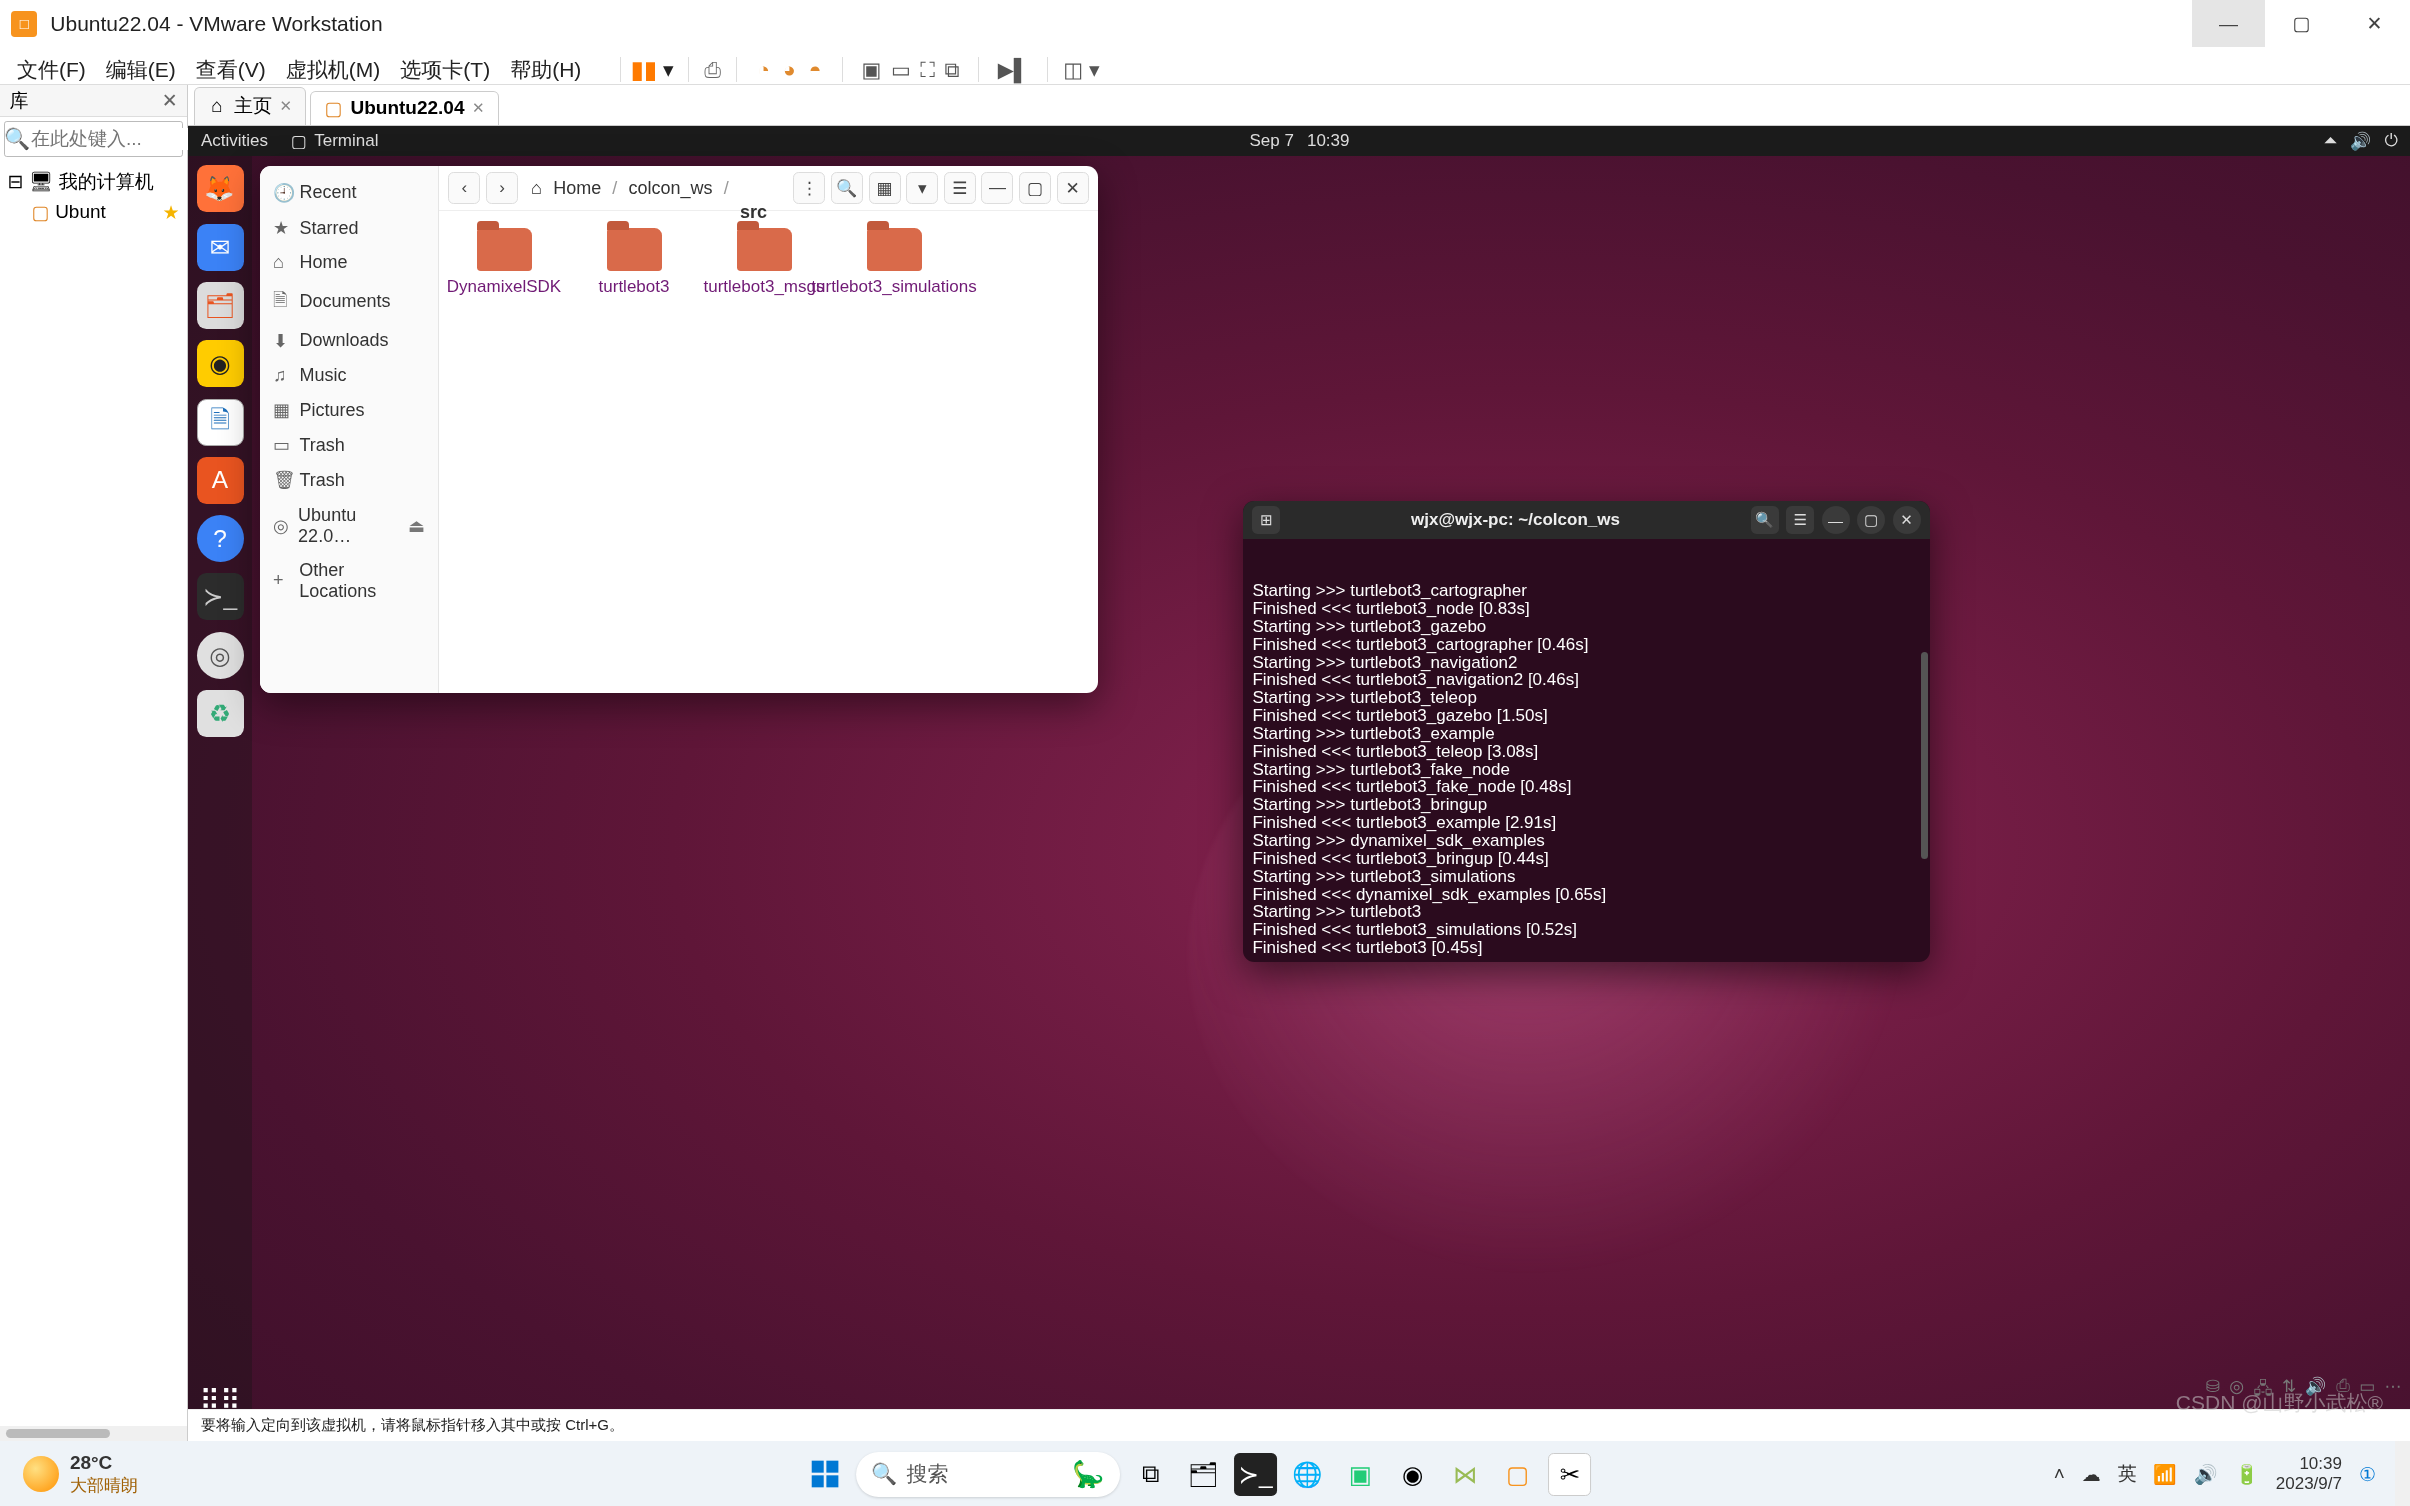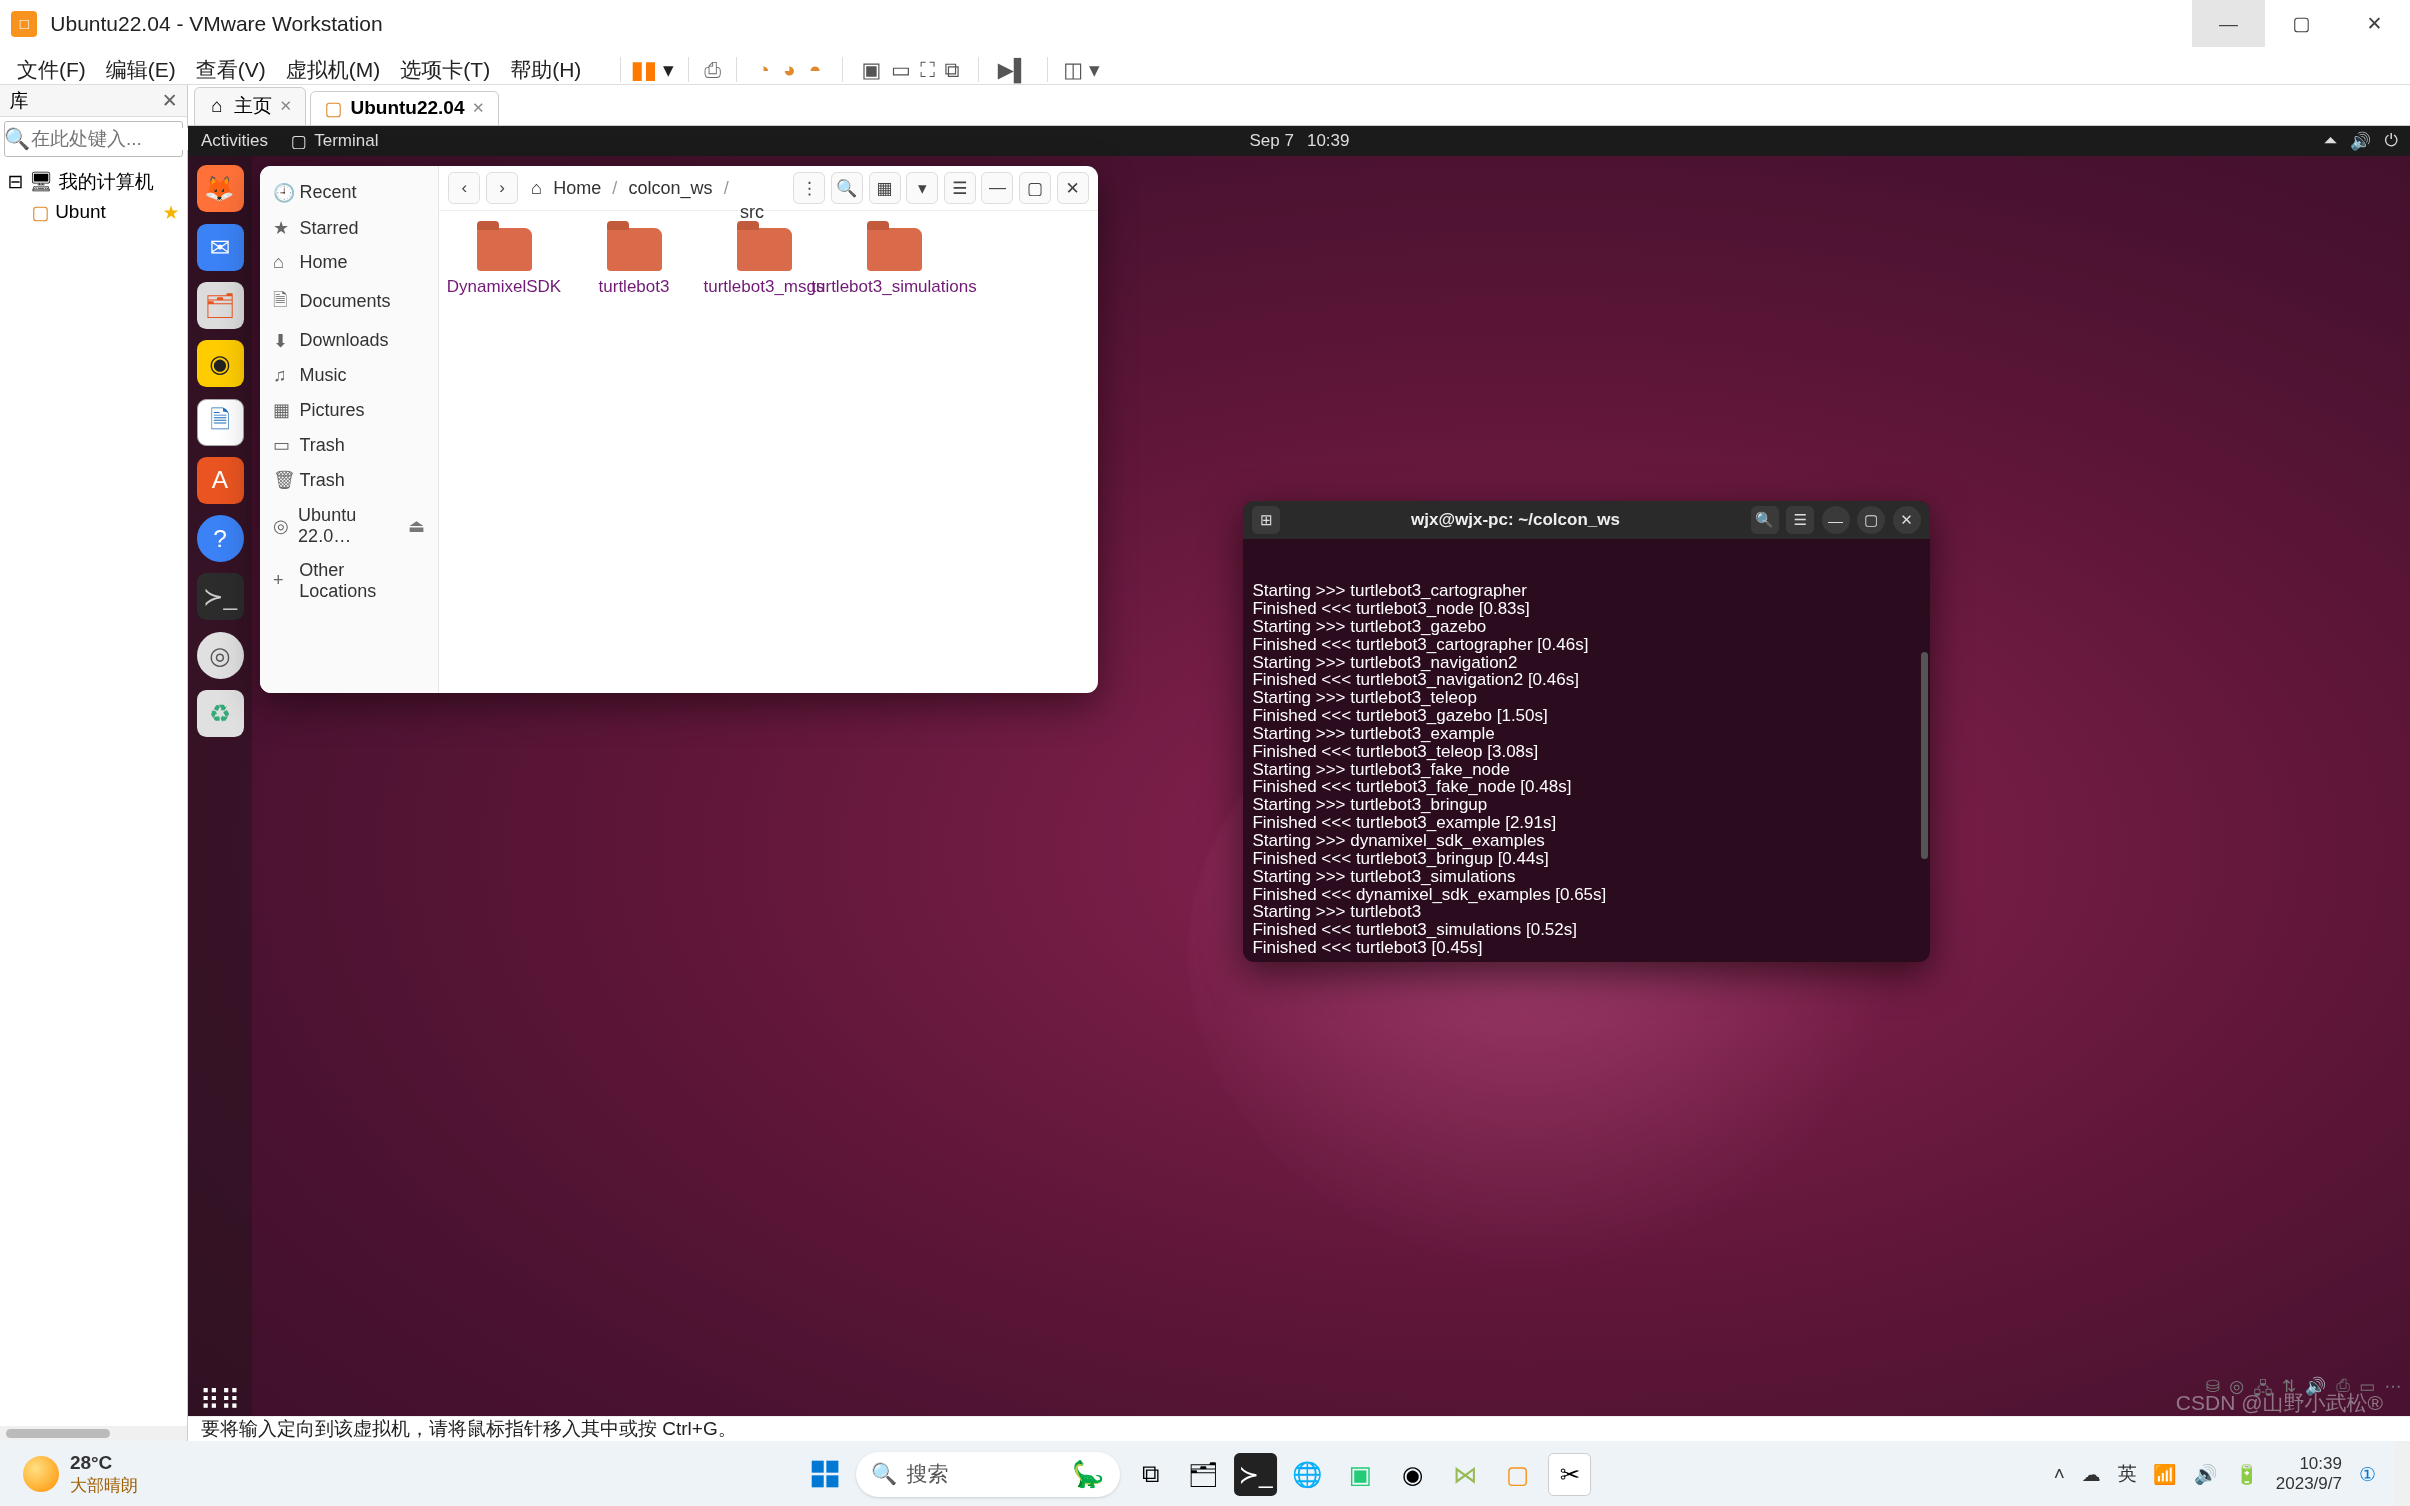--- a/index.html
+++ b/index.html
@@ -84,21 +84,21 @@
 .term-win { position: absolute; left: 1055px; top: 375px; width: 687px; height: 461px; background: #2b0b1e; border-radius: 11.3px; box-shadow: 0 11.3px 38px rgba(0,0,0,0.55); overflow: hidden; display: flex; flex-direction: column; }
 .term-hdr { height: 38px; background: #2a2a2a; display: flex; align-items: center; padding: 0 9.4px; gap: 7.5px; color: #ddd; font-size: 17px; }
 .term-hdr .title { flex: 1; text-align: center; color: #eee; font-weight: 600; }
 .tbtn { width: 28px; height: 28px; border-radius: 5.6px; background: #3a3a3a; display: flex; align-items: center; justify-content: center; font-size: 15px; }
 .tbtn.round { border-radius: 50%; }
 .term-body { flex: 1; padding: 7.5px 9.4px; font-family: "Ubuntu Mono", monospace; font-size: 17px; line-height: 1.05; color: #fff; white-space: pre; overflow: hidden; position: relative; }
 .term-body .scroll { position: absolute; right: 1.9px; top: 113px; width: 7.5px; height: 207px; background: #555; border-radius: 3.8px; }
 
 
 .vm-status { position: absolute; left: 0; right: 0; bottom: 0; background: #fff; }
-.vm-status .msg { height: 25px; display: flex; align-items: center; padding: 0 13px; font-size: 19px; color: #222; background: #fff; border-top: 0.9px solid #eee; }
+.vm-status .msg { height: 32px; display: flex; align-items: center; padding: 0 13px; font-size: 15px; color: #222; background: #fff; border-top: 0.9px solid #eee; }
 
 
 .win-taskbar { position: absolute; left: 0; right: 16px; bottom: 0; height: 66px; background: #eef3f8; display: flex; align-items: center; }
 .tb-weather { display: flex; align-items: center; gap: 11.3px; padding-left: 22.6px; font-size: 19px; color: #333; }
 .tb-weather .sun { width: 36px; height: 36px; border-radius: 50%; background: radial-gradient(circle at 35% 35%, #ffe082, #ff9100); }
 .tb-center { position: absolute; left: 50%; transform: translateX(-50%); display: flex; align-items: center; gap: 9.4px; }
 .tb-start { width: 43px; height: 43px; display: flex; align-items: center; justify-content: center; }
 .tb-search { width: 264px; height: 45px; background: #fff; border-radius: 24.5px; display: flex; align-items: center; gap: 9.4px; padding: 0 15px; color: #555; font-size: 21px; box-shadow: 0 0.9px 2.8px rgba(0,0,0,0.15); }
 .tb-icon { width: 43px; height: 43px; display: flex; align-items: center; justify-content: center; font-size: 24.5px; border-radius: 5.6px; }
 .tb-tray { margin-left: auto; display: flex; align-items: center; gap: 17px; padding-right: 19px; font-size: 19px; color: #333; }
@@ -279,21 +279,21 @@
         <div class="naut-main">
           <div class="naut-hdr">
             <div class="nbtn">‹</div>
             <div class="nbtn">›</div>
             <div class="naut-path">
               <span>⌂</span>
               <span class="seg">Home</span>
               <span class="sep">/</span>
               <span class="seg">colcon_ws</span>
               <span class="sep">/</span>
-              <span class="seg" style="font-weight:400;margin-top:48px;">src</span>
+              <span class="seg" style="font-weight:700;margin-top:48px;">src</span>
             </div>
             <div class="nbtn">⋮</div>
             <div class="nbtn">🔍</div>
             <div class="nbtn">▦</div>
             <div class="nbtn">▾</div>
             <div class="nbtn">☰</div>
             <div class="nbtn">—</div>
             <div class="nbtn">▢</div>
             <div class="nbtn">✕</div>
           </div>

